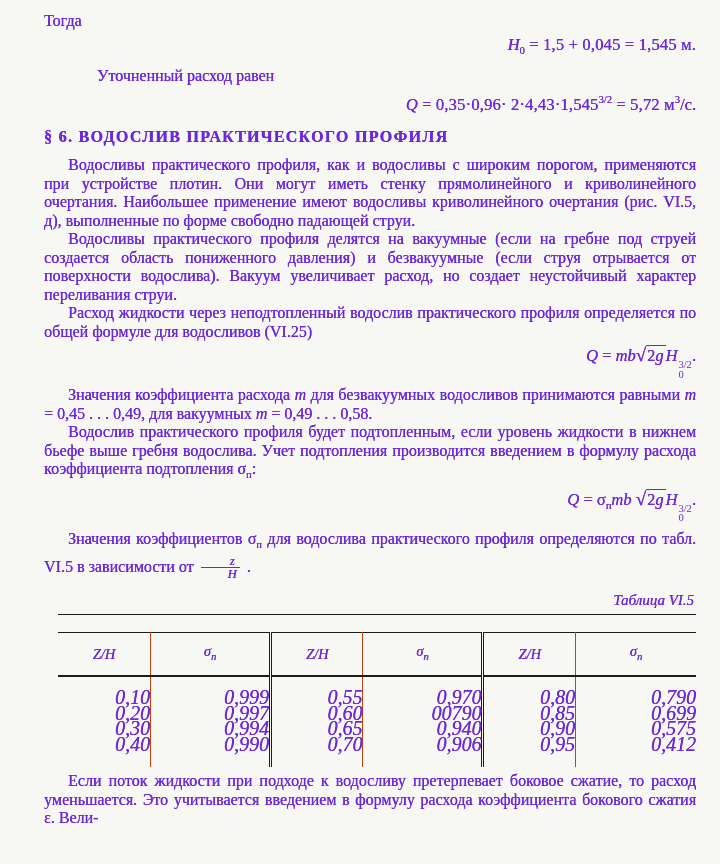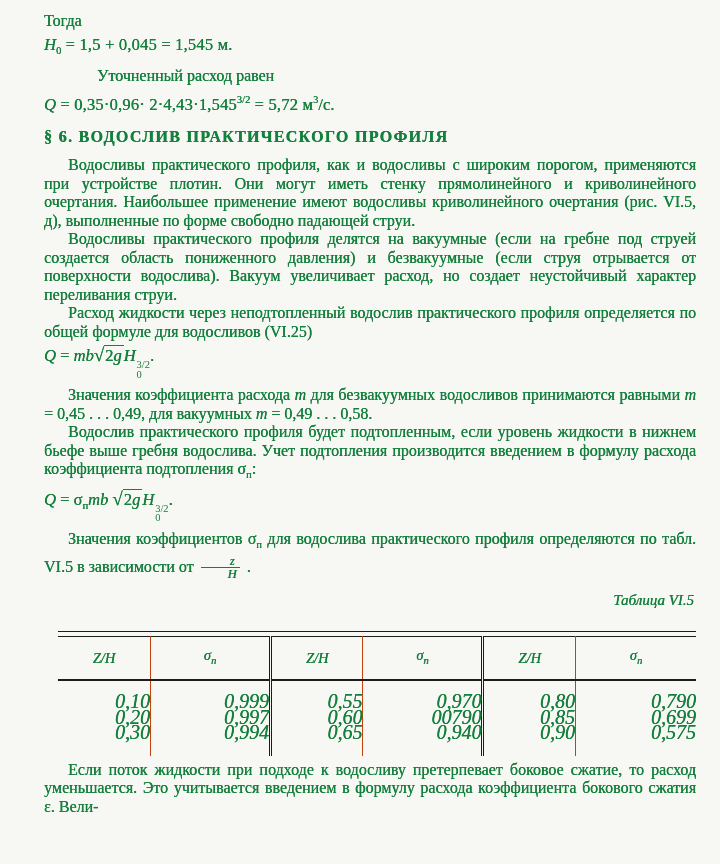--- a/index.html
+++ b/index.html
@@ -1,27 +1,27 @@
 <!DOCTYPE html>
 <html><head>
 <meta charset="utf-8">
 <style>
   html,body { margin:0; padding:0; background:#e9e9e7; }
   .page {
     width:720px; height:864px; box-sizing:border-box;
-    background:#f7f7f4; color:#15803d;
+    background:#f7f7f4; color:#6d28d9;
     padding:12px 24px 0 44px;
     font-family:"Liberation Serif", serif;
     font-size:16px; line-height:18.5px;
     text-shadow:0.3px 0 0 currentColor;
     overflow:hidden;
   }
   p { margin:0; text-align:justify; text-indent:24px; }
   .noindent { text-indent:0; }
-  .formula { text-indent:0; margin:5px 0 7px 0; font-size:16.5px; }
+  .formula { text-indent:0; margin:5px 0 7px 0; font-size:16.5px;text-align:right; }
   .var { font-style:italic; }
   sub { font-size:10.5px; }
   sup { font-size:10.5px; }
   .utoch { text-indent:0; margin:3px 0 4px 53px; }
   .heading {
     font-size:16px; font-weight:bold; letter-spacing:1.3px;
     margin:14px 0 10px 0; text-indent:0;
   }
   .supsub {
     display:inline-flex; flex-direction:column; align-items:flex-start;
@@ -29,22 +29,22 @@
     text-shadow:none;
   }
   .rad-sign { font-size:19px; }
   .rad-body { border-top:1px solid currentColor; padding:0 2px 0 1px; }
   .frac {
     display:inline-flex; flex-direction:column; align-items:center;
     vertical-align:middle; font-size:12.5px; line-height:12.5px;
     font-style:italic; margin:0 3px;
   }
   .frac-den { border-top:1px solid currentColor; padding:0 3px; }
-  .tbl-caption { text-align:right; font-style:italic; font-size:15px; margin:10px 2px 22px 0; }
-  .tbl-wrap { margin-left:14px; border-top:1px solid #1c1c1c; padding-top:4px; }
+  .tbl-caption { text-align:right; font-style:italic; font-size:15px; margin:10px 2px 5px 0; }
+  .tbl-wrap { margin-left:14px; border-top:1px solid #1c1c1c; padding-top:17px; }
   table { width:100%; border-collapse:collapse; border-top:1px solid #1c1c1c; }
   th {
     height:40px; font-weight:normal; font-style:italic; font-size:14.5px;
     text-align:center; border-bottom:2px solid #1c1c1c;
   }
   td { text-align:right; font-size:20px; line-height:15.5px; padding:0;font-style:italic; }
   .sep-s { border-left:1px solid #c2410c; }
   .sep-d { border-left:3px double #1c1c1c; }
   tbody tr:first-child td { padding-top:13px; }
   tbody tr:last-child td { padding-bottom:15px; }
@@ -139,19 +139,27 @@
           <td class="sep-s">0,699</td>
         </tr>
         <tr>
           <td>0,30</td>
           <td class="sep-s">0,994</td>
           <td class="sep-d">0,65</td>
           <td class="sep-s">0,940</td>
           <td class="sep-d">0,90</td>
           <td class="sep-s">0,575</td>
         </tr>
+        <tr>
+          <td>0,40</td>
+          <td class="sep-s">0,990</td>
+          <td class="sep-d">0,70</td>
+          <td class="sep-s">0,906</td>
+          <td class="sep-d">0,95</td>
+          <td class="sep-s">0,412</td>
+        </tr>
       </tbody>
     </table>
   </div>
 
   <p class="after-table">Если поток жидкости при подходе к водосливу претерпевает боковое сжатие, то расход уменьшается. Это учитывается введением в формулу расхода коэффициента бокового сжатия ε. Вели-</p>
 
 </div>
 
 </body></html>

